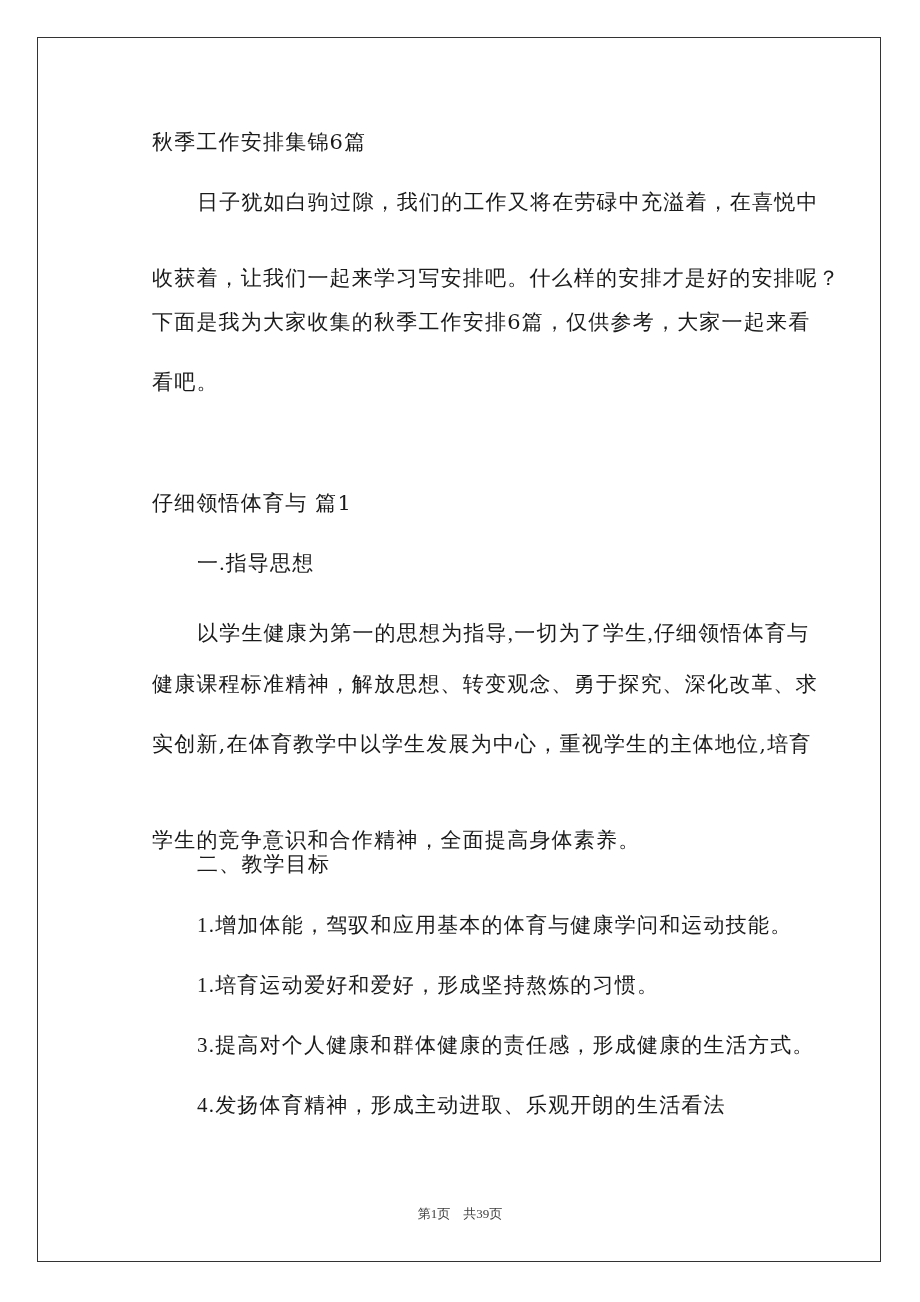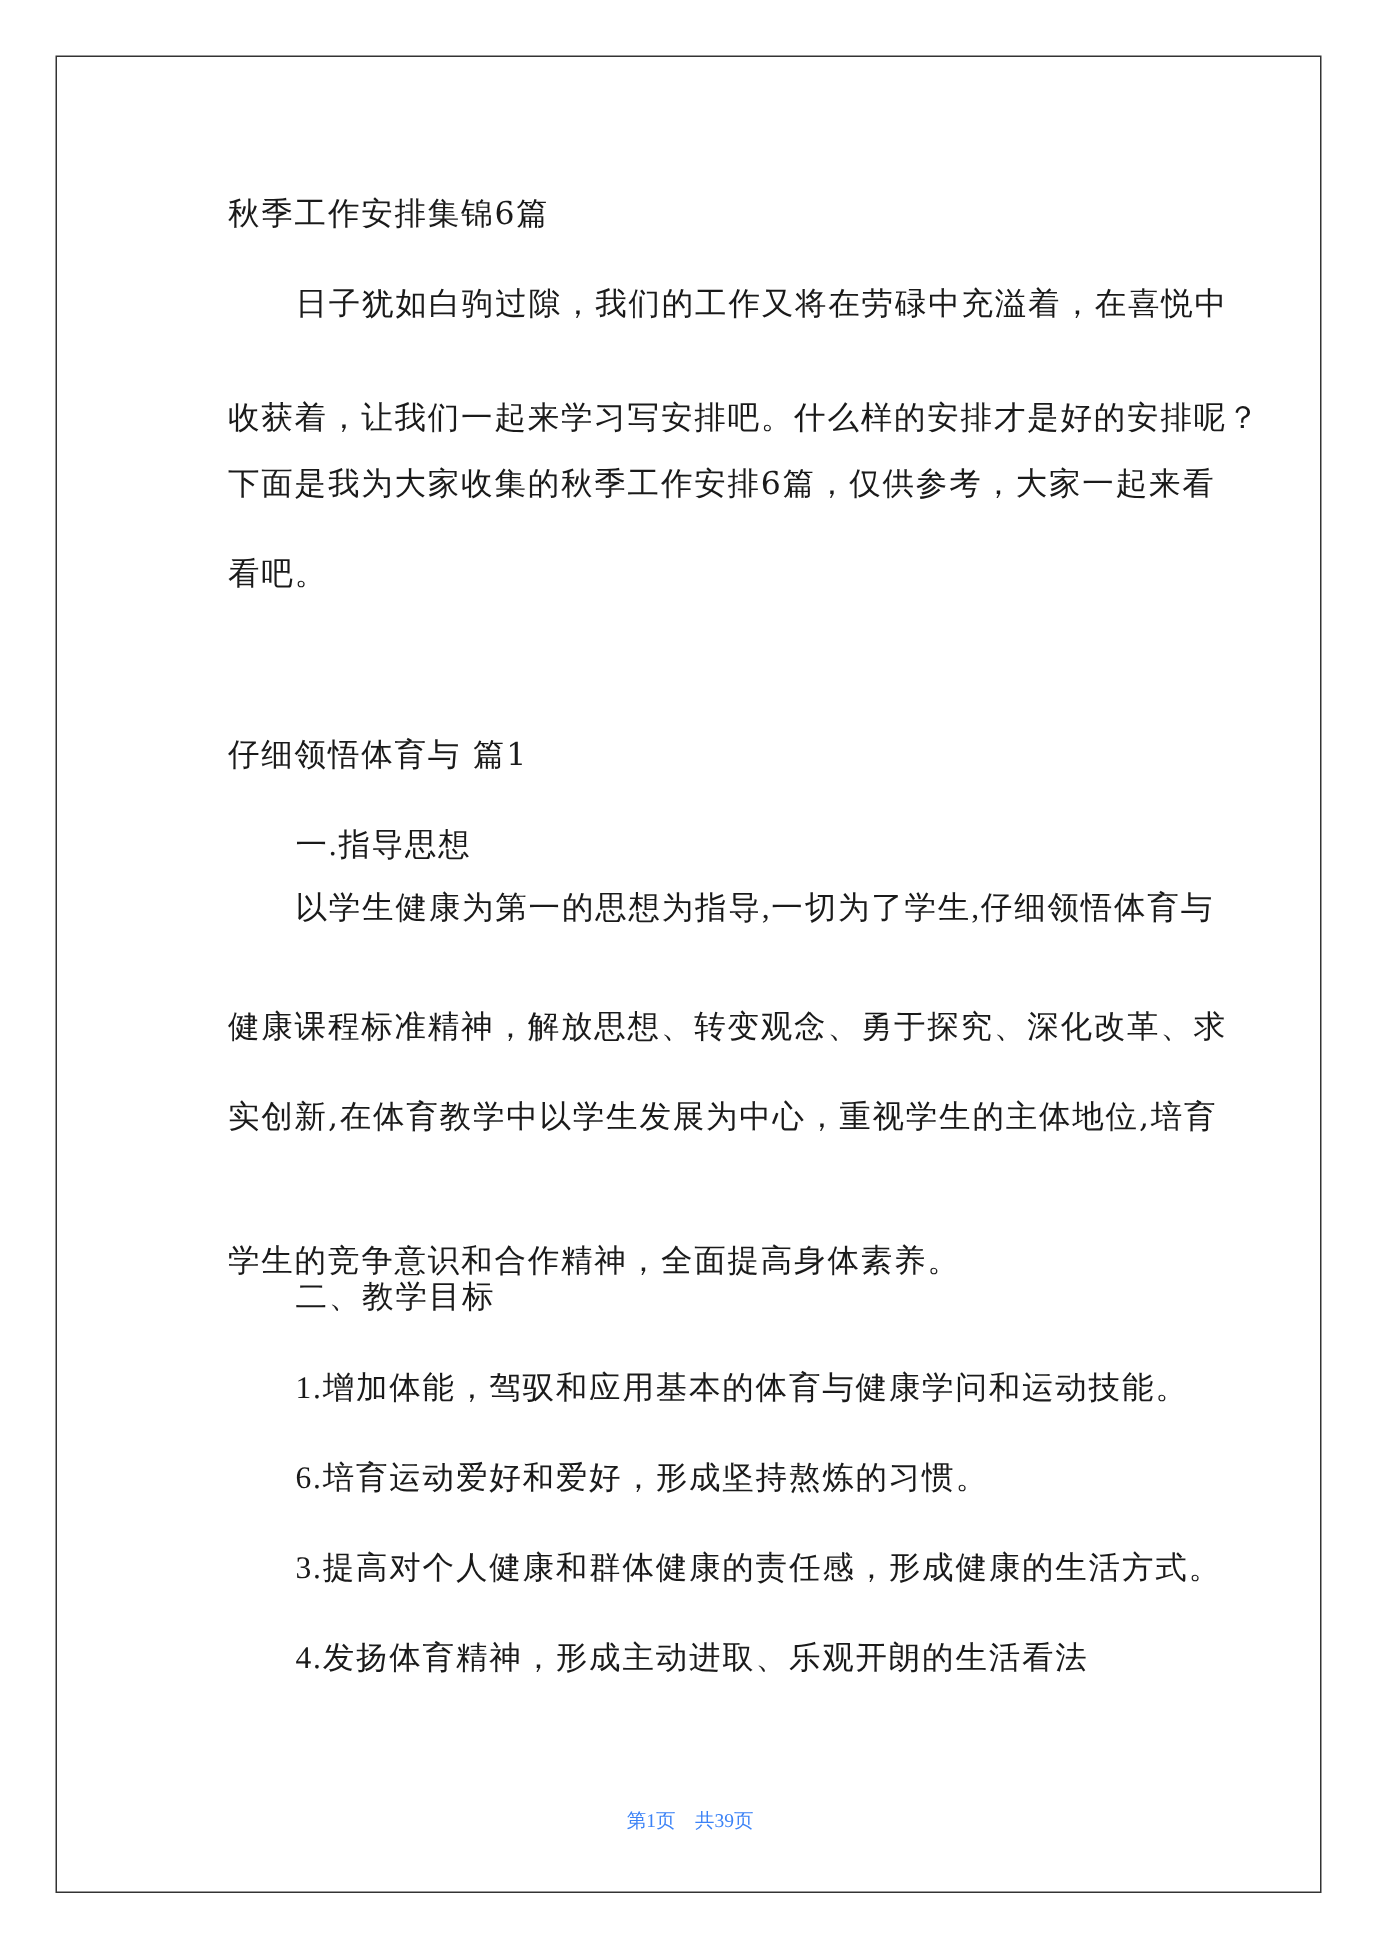--- a/index.html
+++ b/index.html
@@ -4,43 +4,43 @@
 <style>
   html, body { margin: 0; padding: 0; background: #ffffff; }
   body { width: 920px; height: 1302px; position: relative; overflow: hidden;
          font-family: "DejaVu Serif", "Liberation Serif", serif; color: #1a1a1a; }
   .page-frame { position: absolute; left: 37px; top: 37px; width: 844px; height: 1225px;
                 border: 1.5px solid #333333; box-sizing: border-box; }
   .line { position: absolute; left: 113px; font-size: 21px; line-height: 26px;
           white-space: nowrap; letter-spacing: 1.2px; margin-left: 39px; }
   .indent { left: 158px; font-family: Liberation Serif, serif; }
   .footer { position: absolute; top: 1205px; left: 0; width: 920px; text-align: center;
-            font-size: 13px; color: #3b82f6; font-family: "Liberation Serif", "DejaVu Serif", serif; }
+            font-size: 13px; color: #404040; font-family: "Liberation Serif", "DejaVu Serif", serif; }
 </style>
 </head>
 <body>
 
 <div class="page-frame"></div>
 
 <div class="line" style="top:129px">秋季工作安排集锦6篇</div>
 
 <div class="line indent" style="top:189px">日子犹如白驹过隙，我们的工作又将在劳碌中充溢着，在喜悦中</div>
 <div class="line" style="top:265px">收获着，让我们一起来学习写安排吧。什么样的安排才是好的安排呢？</div>
 <div class="line" style="top:309px">下面是我为大家收集的秋季工作安排6篇，仅供参考，大家一起来看</div>
 <div class="line" style="top:369px">看吧。</div>
 
 <div class="line" style="top:490px">仔细领悟体育与 篇1</div>
 
 <div class="line indent" style="top:550px">一.指导思想</div>
 
-<div class="line indent" style="top:592px">以学生健康为第一的思想为指导,一切为了学生,仔细领悟体育与</div>
+<div class="line indent" style="top:620px">以学生健康为第一的思想为指导,一切为了学生,仔细领悟体育与</div>
 <div class="line" style="top:671px">健康课程标准精神，解放思想、转变观念、勇于探究、深化改革、求</div>
 <div class="line" style="top:731px">实创新,在体育教学中以学生发展为中心，重视学生的主体地位,培育</div>
 <div class="line" style="top:827px">学生的竞争意识和合作精神，全面提高身体素养。</div>
 
 <div class="line indent" style="top:851px">二、教学目标</div>
 
 <div class="line indent" style="top:912px">1.增加体能，驾驭和应用基本的体育与健康学问和运动技能。</div>
-<div class="line indent" style="top:972px">6.培育运动爱好和爱好，形成坚持熬炼的习惯。</div>
+<div class="line indent" style="top:972px">1.培育运动爱好和爱好，形成坚持熬炼的习惯。</div>
 <div class="line indent" style="top:1032px">3.提高对个人健康和群体健康的责任感，形成健康的生活方式。</div>
 <div class="line indent" style="top:1092px">4.发扬体育精神，形成主动进取、乐观开朗的生活看法</div>
 
 <div class="footer">第1页　共39页</div>
 
 </body></html>

